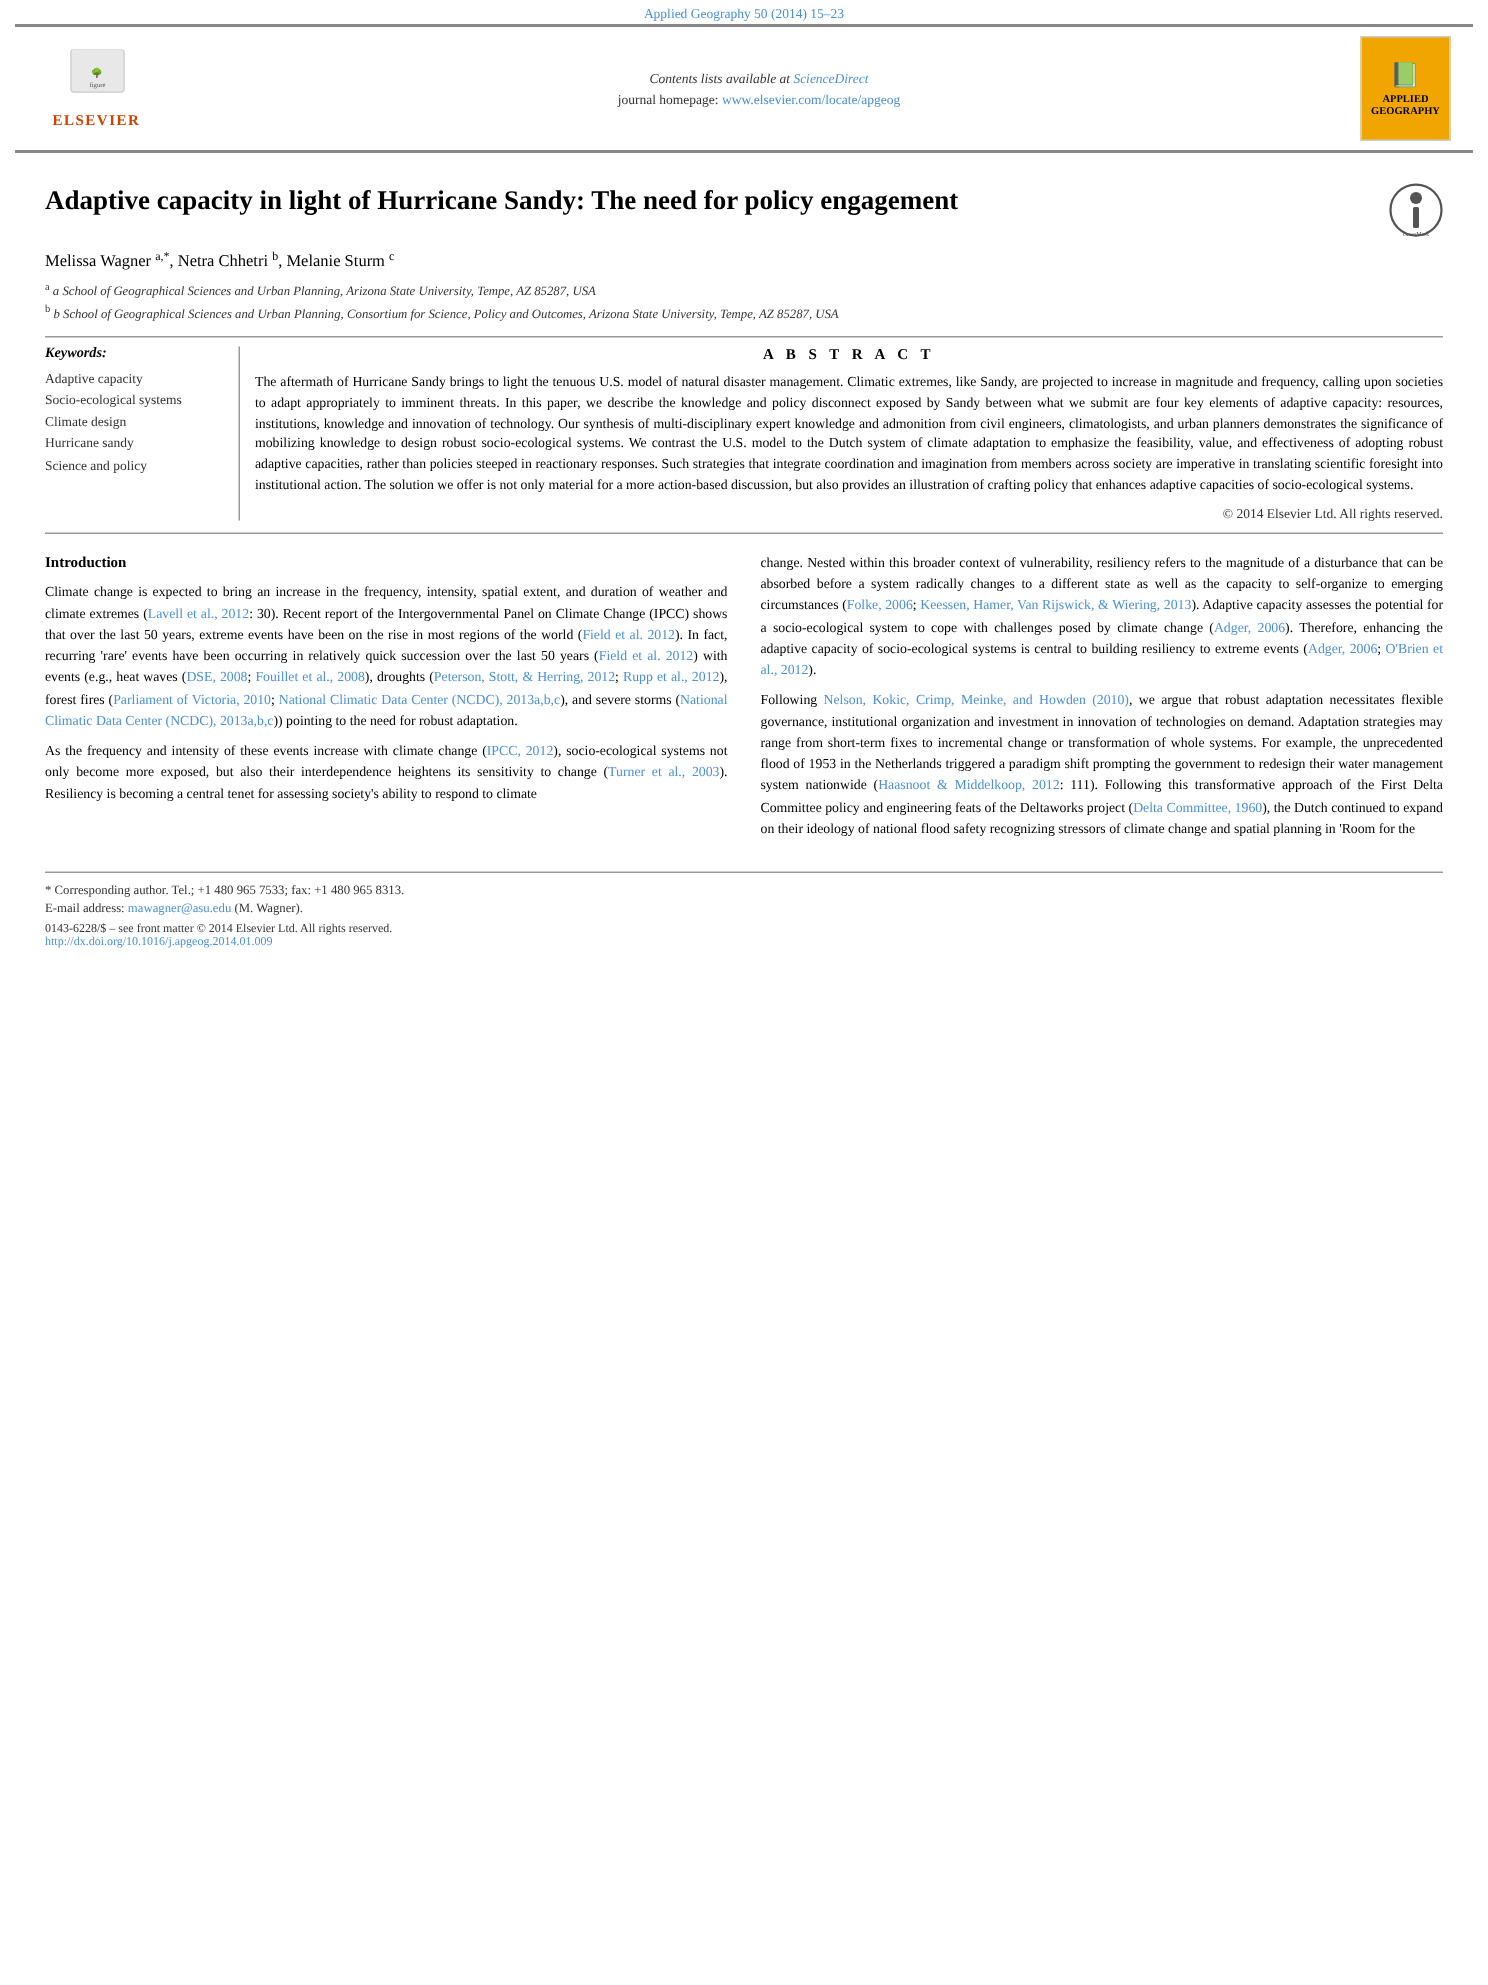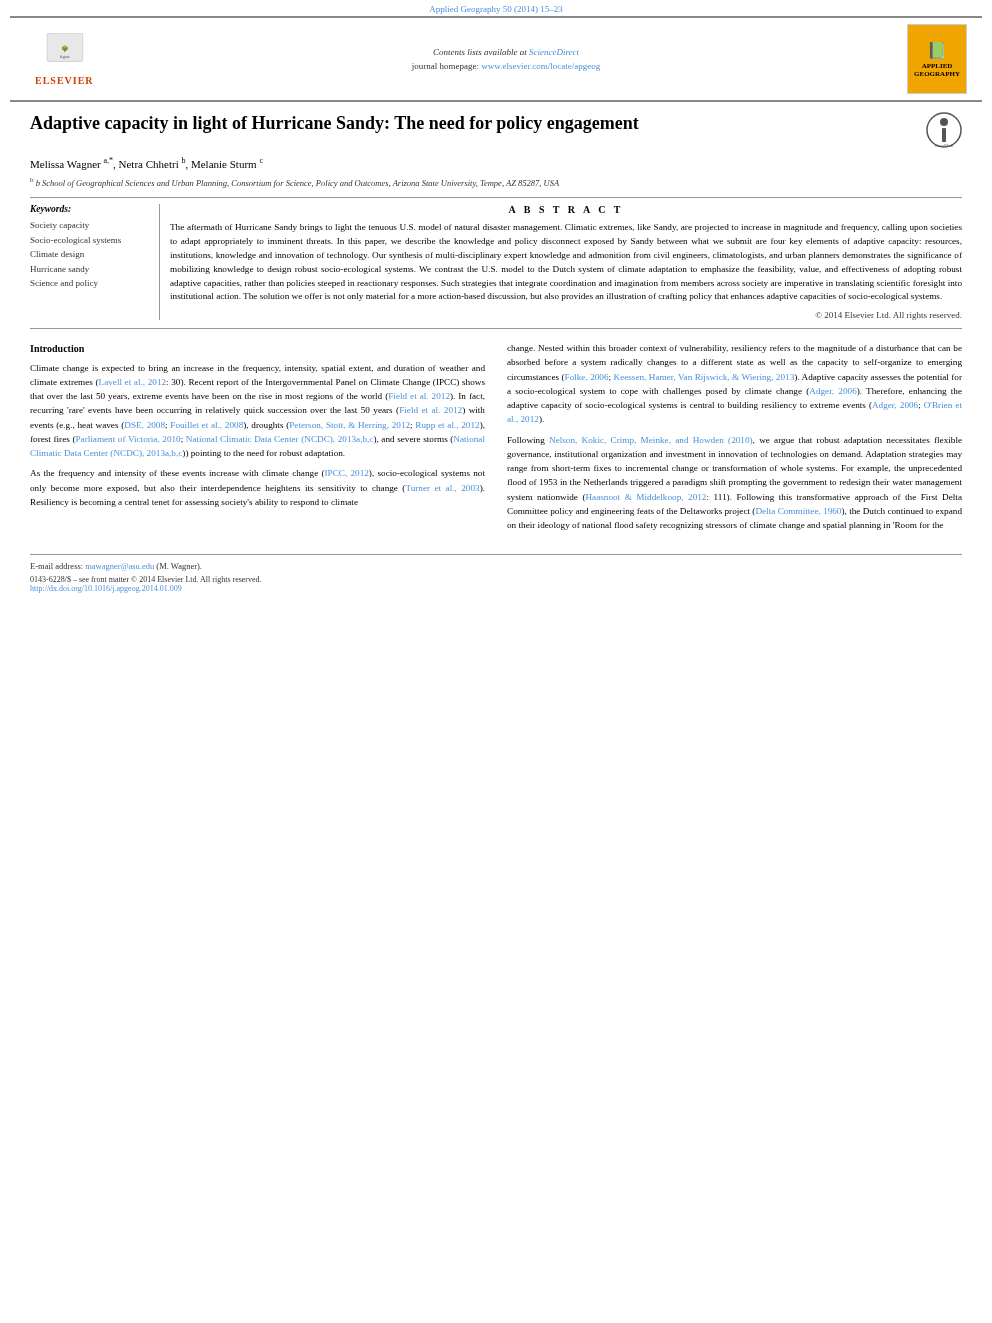--- a/index.html
+++ b/index.html
@@ -108,20 +108,21 @@
 
     
     .article-wrapper {
       padding: 10px 30px;
     }
 
     
     .article-title-section {
       display: flex;
       align-items: flex-start;
+      margin-top: 10px;
       margin-bottom: 8px;
       justify-content: space-between;
     }
     .article-title-text {
       font-size: 18px;
       font-weight: bold;
       color: #000;
       font-family: 'Times New Roman', serif;
       line-height: 1.3;
       flex: 1;
@@ -309,31 +310,34 @@
       <text x="18" y="35" text-anchor="middle" font-size="4" fill="#555">CrossMark</text>
     </svg>
   </div>
 
   <div class="authors-line">
     Melissa Wagner <sup class="author-sup">a,*</sup>, Netra Chhetri <sup class="author-sup">b</sup>, Melanie Sturm <sup class="author-sup">c</sup>
   </div>
 
   <div class="affiliations">
     <div class="affil-line">
+      <sup class="affil-sup">a</sup> <span style="font-style:italic;">a School of Geographical Sciences and Urban Planning, Arizona State University, Tempe, AZ 85287, USA</span>
+    </div>
+    <div class="affil-line">
       <sup class="affil-sup">b</sup> <span style="font-style:italic;">b School of Geographical Sciences and Urban Planning, Consortium for Science, Policy and Outcomes, Arizona State University, Tempe, AZ 85287, USA</span>
     </div>
   </div>
 
   <hr class="divider-line">
 
   <div class="abstract-section">
     <div class="keywords-col">
       <div class="keywords-title">Keywords:</div>
       <div class="keywords-list">
-        <div>Society capacity</div>
+        <div>Adaptive capacity</div>
         <div>Socio-ecological systems</div>
         <div>Climate design</div>
         <div>Hurricane sandy</div>
         <div>Science and policy</div>
       </div>
     </div>
     <div class="abstract-col">
       <div class="abstract-header">A B S T R A C T</div>
       <div class="abstract-text">The aftermath of Hurricane Sandy brings to light the tenuous U.S. model of natural disaster management. Climatic extremes, like Sandy, are projected to increase in magnitude and frequency, calling upon societies to adapt appropriately to imminent threats. In this paper, we describe the knowledge and policy disconnect exposed by Sandy between what we submit are four key elements of adaptive capacity: resources, institutions, knowledge and innovation of technology. Our synthesis of multi-disciplinary expert knowledge and admonition from civil engineers, climatologists, and urban planners demonstrates the significance of mobilizing knowledge to design robust socio-ecological systems. We contrast the U.S. model to the Dutch system of climate adaptation to emphasize the feasibility, value, and effectiveness of adopting robust adaptive capacities, rather than policies steeped in reactionary responses. Such strategies that integrate coordination and imagination from members across society are imperative in translating scientific foresight into institutional action. The solution we offer is not only material for a more action-based discussion, but also provides an illustration of crafting policy that enhances adaptive capacities of socio-ecological systems.</div>
       <div class="copyright-line">© 2014 Elsevier Ltd. All rights reserved.</div>
@@ -359,20 +363,21 @@
       <div class="body-para">
         change. Nested within this broader context of vulnerability, resiliency refers to the magnitude of a disturbance that can be absorbed before a system radically changes to a different state as well as the capacity to self-organize to emerging circumstances (<a href="#" class="ref-link">Folke, 2006</a>; <a href="#" class="ref-link">Keessen, Hamer, Van Rijswick, &amp; Wiering, 2013</a>). Adaptive capacity assesses the potential for a socio-ecological system to cope with challenges posed by climate change (<a href="#" class="ref-link">Adger, 2006</a>). Therefore, enhancing the adaptive capacity of socio-ecological systems is central to building resiliency to extreme events (<a href="#" class="ref-link">Adger, 2006</a>; <a href="#" class="ref-link">O'Brien et al., 2012</a>).
       </div>
       <div class="body-para">
         Following <a href="#" class="ref-link">Nelson, Kokic, Crimp, Meinke, and Howden (2010)</a>, we argue that robust adaptation necessitates flexible governance, institutional organization and investment in innovation of technologies on demand. Adaptation strategies may range from short-term fixes to incremental change or transformation of whole systems. For example, the unprecedented flood of 1953 in the Netherlands triggered a paradigm shift prompting the government to redesign their water management system nationwide (<a href="#" class="ref-link">Haasnoot &amp; Middelkoop, 2012</a>: 111). Following this transformative approach of the First Delta Committee policy and engineering feats of the Deltaworks project (<a href="#" class="ref-link">Delta Committee, 1960</a>), the Dutch continued to expand on their ideology of national flood safety recognizing stressors of climate change and spatial planning in 'Room for the
       </div>
     </div>
   </div>
 
   <div class="article-footer">
+    <div class="footer-note">* Corresponding author. Tel.; +1 480 965 7533; fax: +1 480 965 8313.</div>
     <div class="footer-note">
       E-mail address: <a href="#" class="ref-link">mawagner@asu.edu</a> (M. Wagner).
     </div>
     <div class="footer-bottom">
       <div>0143-6228/$ – see front matter © 2014 Elsevier Ltd. All rights reserved.</div>
       <div>
         <a href="#" class="footer-doi ref-link">http://dx.doi.org/10.1016/j.apgeog.2014.01.009</a>
       </div>
     </div>
   </div>

